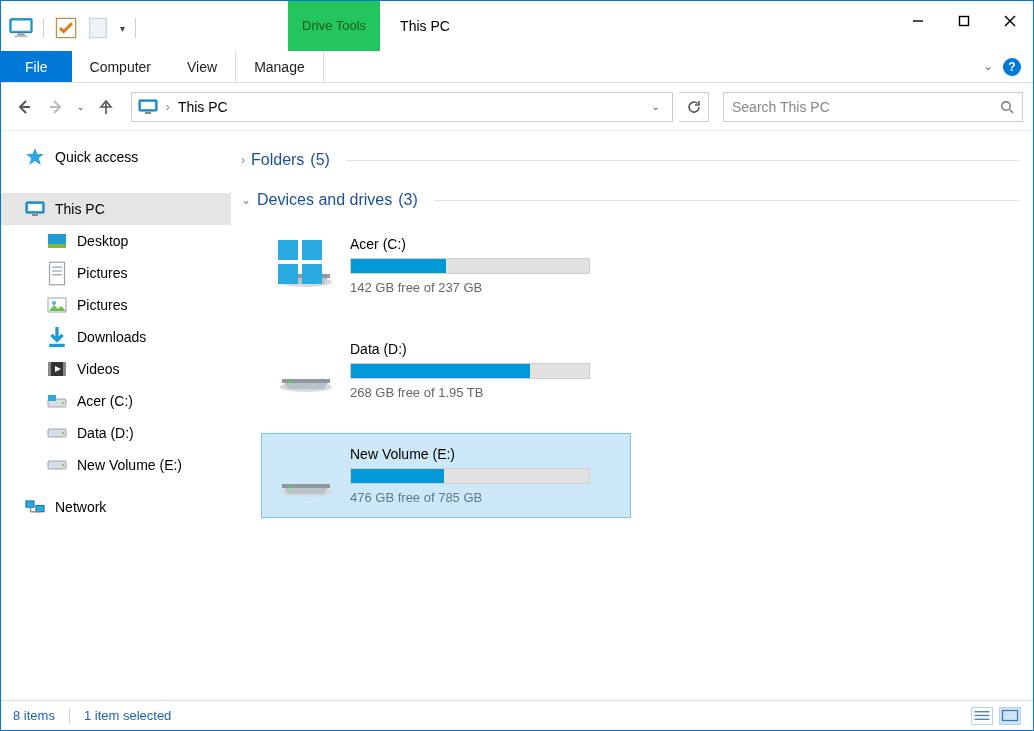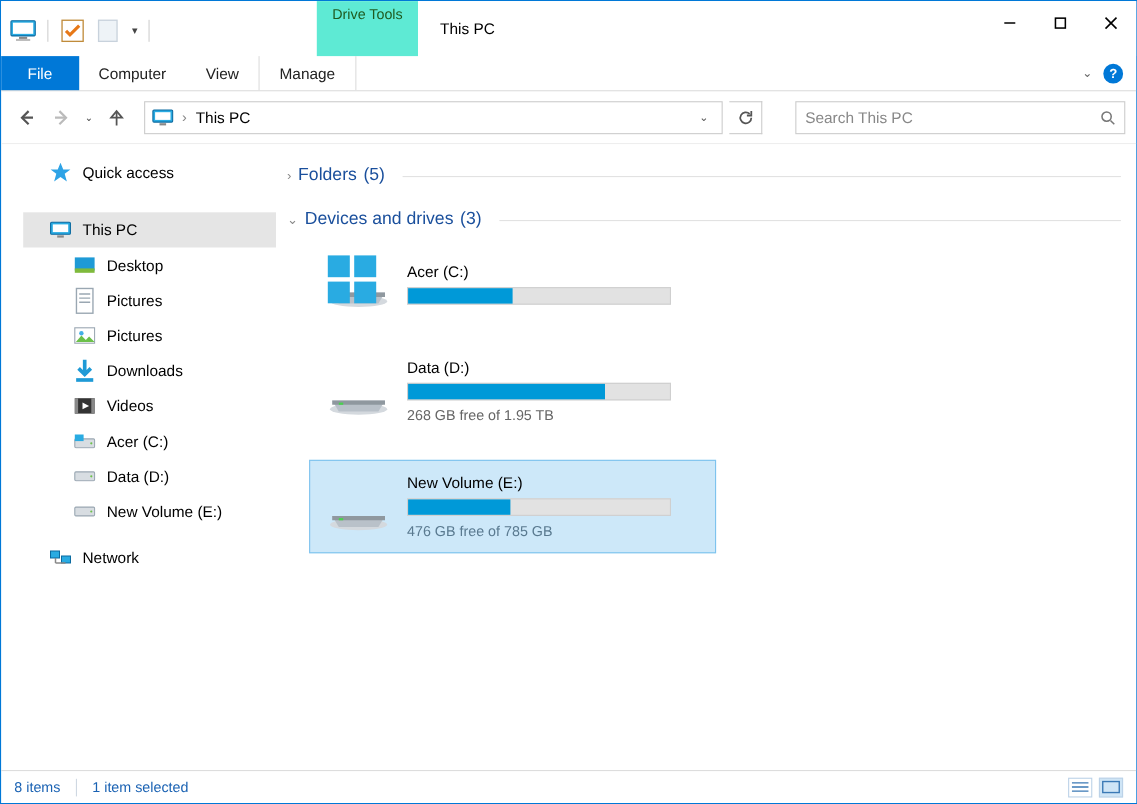--- a/index.html
+++ b/index.html
@@ -32,23 +32,23 @@
   }
   .qat-icon {
     width: 24px; height: 22px;
     display: flex; align-items: center; justify-content: center;
   }
   .qat-icon.monitor svg { width: 26px; height: 22px; }
   .qat-sep { width:1px; height:20px; background:#d0d0d0; margin:0 2px; }
   .qat-drop { margin-left:2px; font-size:10px; color:#444; }
   .drive-tools {
     margin-left: auto;
-    display:flex; flex-direction:column; align-items:center; justify-content:flex-start;
+    display:flex; flex-direction:column; align-items:center; justify-content:center;
     padding:4px 14px 0 14px;
-    background:#5eead4;
+    background:#22c55e;
     position:relative;
     left:0;
     height:50px;
   }
   .drive-tools-label { color:#1f5a1f; font-size:13px; padding-bottom:6px;}
   .titlebar-spacer { flex:0 0 140px; }
   .title-text {
     flex:1;
     display:flex; align-items:center;
     padding-left:20px;
@@ -134,21 +134,21 @@
   .address-drop { margin-left:auto; font-size:10px; color:#555; padding-right:6px;}
   .refresh-btn {
     width:30px; height:30px;
     border:1px solid #ccc; border-left:none;
     display:flex; align-items:center; justify-content:center;
   }
   .refresh-btn svg { width:14px; height:14px; }
   .search-box {
     width:300px; height:30px;
     border:1px solid #ccc;
-    margin-left:24px;
+    margin-left:8px;
     display:flex;
     align-items:center;
     padding:0 8px;
     color:#777;
     font-style:normal;
   }
   .search-box .mag { margin-left:auto; }
   .search-box .mag svg { width:14px; height:14px; }
   .search-ph { font-size:14px; color:#888; }
 
@@ -157,21 +157,20 @@
     flex:1;
     display:flex;
     overflow:hidden;
   }
 
   
   .sidebar {
     width:230px;
     padding:10px 0 0 0;
     overflow:auto;
-    margin-left:20px;
   }
   .side-item {
     height:32px;
     display:flex; align-items:center;
     padding-left:24px;
     gap:10px;
     font-size:14px;
     cursor:default;
   }
   .side-sub {
@@ -531,20 +530,21 @@
     <rect x="0" y="12" width="10" height="10" fill="#29abe2"></rect>
     <rect x="12" y="12" width="10" height="10" fill="#29abe2"></rect>
   </svg>
             </span>
     </div>
     <div class="drive-info">
       <span class="drive-name">Acer (C:)</span>
       <div class="progress">
         <div class="progress-fill" style="width:40%"></div>
       </div>
+      <span class="drive-free">142 GB free of 237 GB</span>
     </div>
         </div>
         <div class="drive">
     <div class="drive-icon">
 
   <svg viewBox="0 0 56 44">
     <ellipse cx="28" cy="38" rx="26" ry="5" fill="#d4d9de"></ellipse>
     <path d="M4 30 L52 30 L46 40 L10 40 Z" fill="#b9c1c9"></path>
     <path d="M4 30 L52 30 L52 34 L4 34 Z" fill="#8f989f"></path>
     <rect x="10" y="32" width="4" height="2" fill="#49d24e"></rect>

